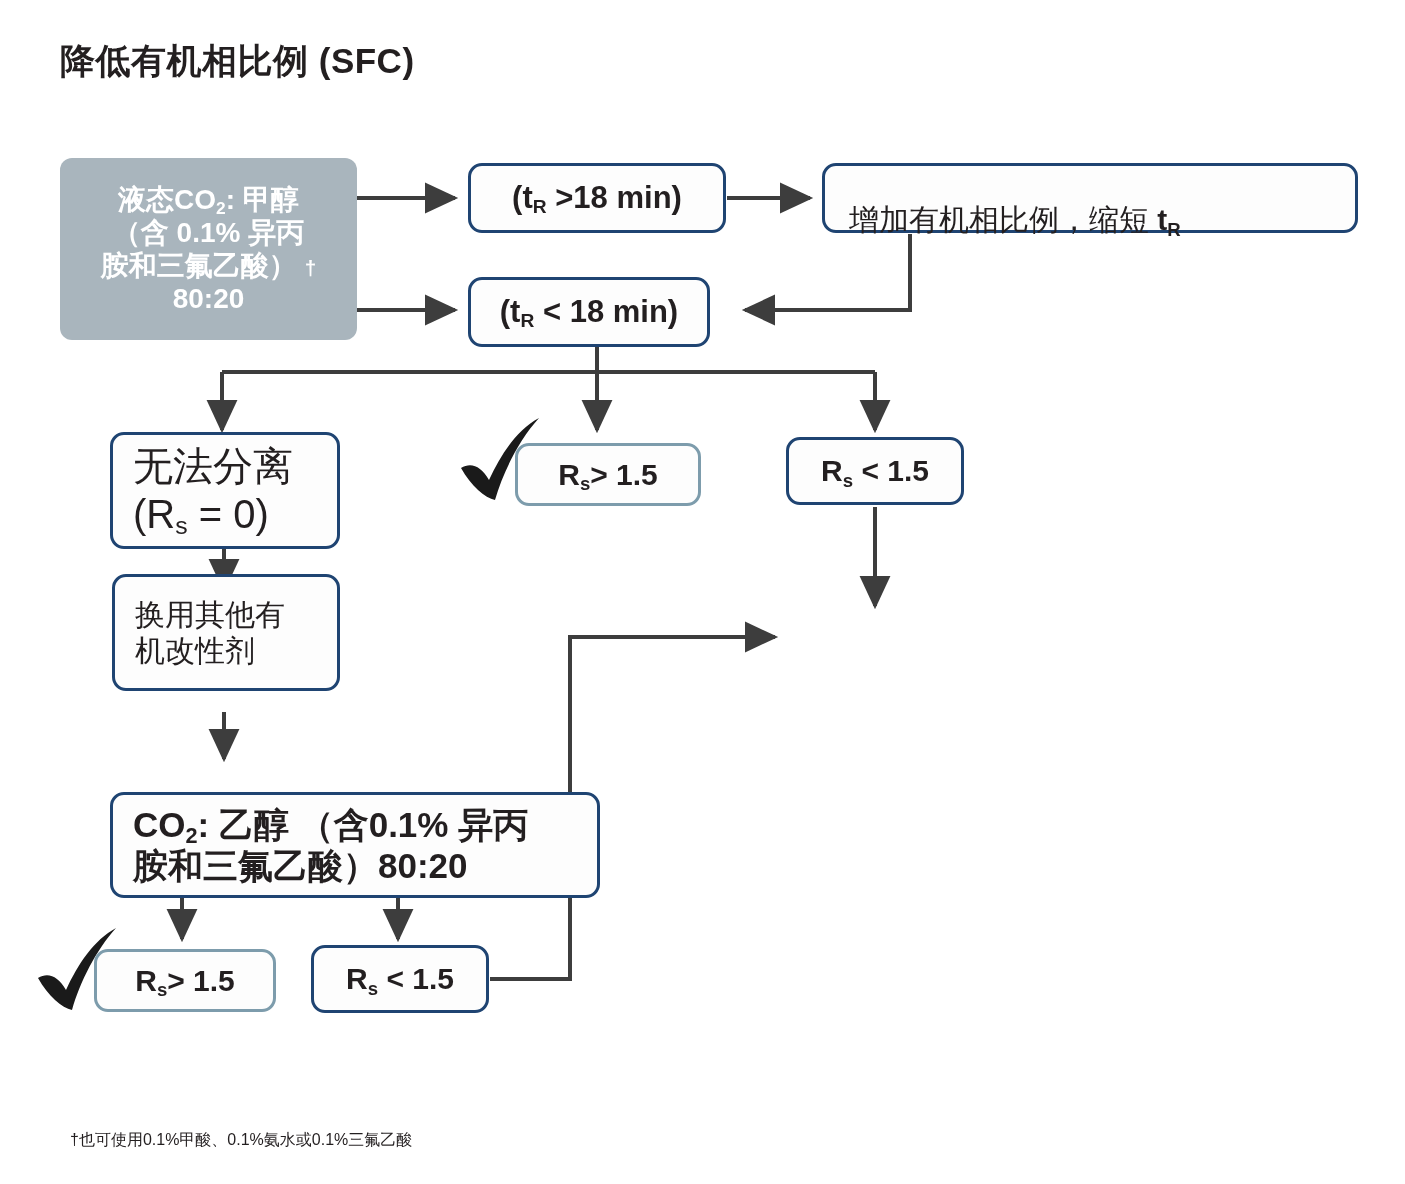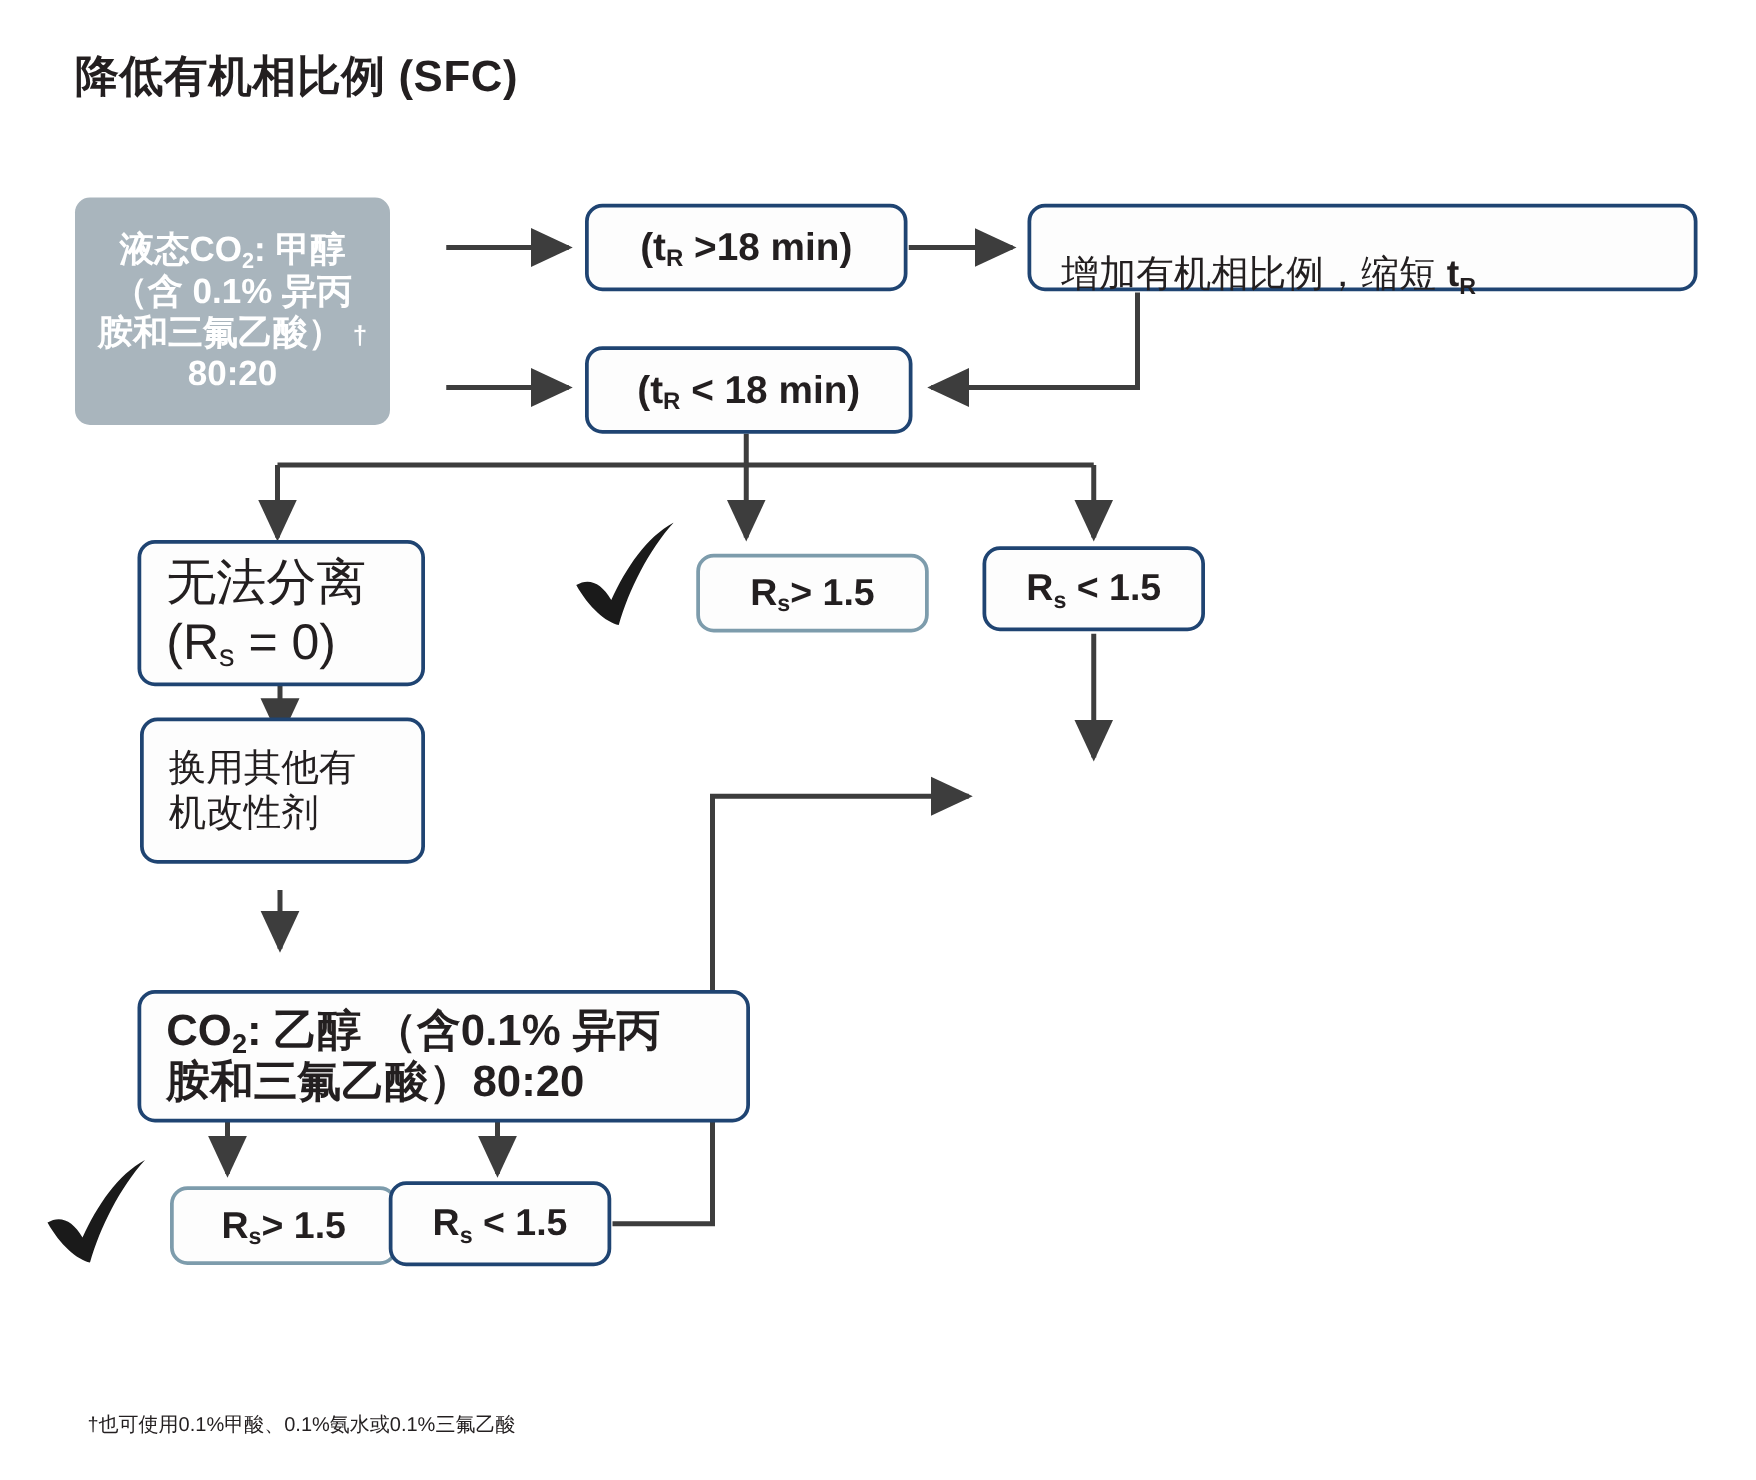--- a/index.html
+++ b/index.html
@@ -48,21 +48,20 @@
     display: flex;
     align-items: center;
     justify-content: center;
     text-align: center;
     line-height: 1.18;
     color: #231f20;
   }
   .node.light {
     border-color: #7d9cac;
     border-width: 3px;
-    margin-left: 42px;
   }
   .node.grey {
     background: #a9b5bd;
     border: none;
     color: #ffffff;
     font-weight: bold;
     border-radius: 12px;
   }
   .node .txt { padding: 0 10px; display:block; }
   sub { font-size: 0.62em; vertical-align: baseline; position: relative; top: 0.28em; }
@@ -124,36 +123,36 @@
     </g>
   </svg>
 
   <svg class="check" style="left:455px; top:418px; width:105px; height:90px;" viewBox="0 0 105 90">
     <path d="M6,50 C16,44 26,48 34,62 C46,36 62,12 84,0 C64,22 48,54 40,82 C30,80 16,68 6,50 z" fill="#1a1a1a"></path>
   </svg>
   <svg class="check" style="left:32px; top:928px; width:105px; height:90px;" viewBox="0 0 105 90">
     <path d="M6,50 C16,44 26,48 34,62 C46,36 62,12 84,0 C64,22 48,54 40,82 C30,80 16,68 6,50 z" fill="#1a1a1a"></path>
   </svg>
 
-  <div class="node grey" style="left:60px; top:158px; width:252px; height:182px; font-size:28px;">
+  <div class="node grey" style="left:60px; top:158px; width:297px; height:182px; font-size:28px;">
     <span class="txt">
       <span>液态CO</span><sub>2</sub><span>: 甲醇</span><br>
       <span>（含 0.1% 异丙</span><br>
       <span>胺和三氟乙酸）</span>&nbsp;<span style="font-size:0.74em;">†</span><br>
       <span>80:20</span>
     </span>
   </div>
 
   <div class="node" style="left:468px; top:163px; width:258px; height:70px; font-size:31px; font-weight:bold;text-align:right;">
     <span class="txt">
       <span>(t</span><sub>R</sub><span> &gt;18 min)</span>
     </span>
   </div>
 
-  <div class="node" style="left:468px; top:277px; width:262px; height:70px; font-size:31px; font-weight:bold;">
+  <div class="node" style="left:468px; top:277px; width:242px; height:70px; font-size:31px; font-weight:bold;">
     <span class="txt">
       <span>(t</span><sub>R</sub><span> &lt; 18 min)</span>
     </span>
   </div>
 
   <div class="node" style="left:822px; top:163px; width:536px; height:70px; font-size:30px; justify-content:flex-start;">
     <span class="txt" style="padding-left:24px;margin-top:44px;">
       <span>增加有机相比例，缩短 </span><span class="b">t</span><sub class="b">R</sub>
     </span>
   </div>

